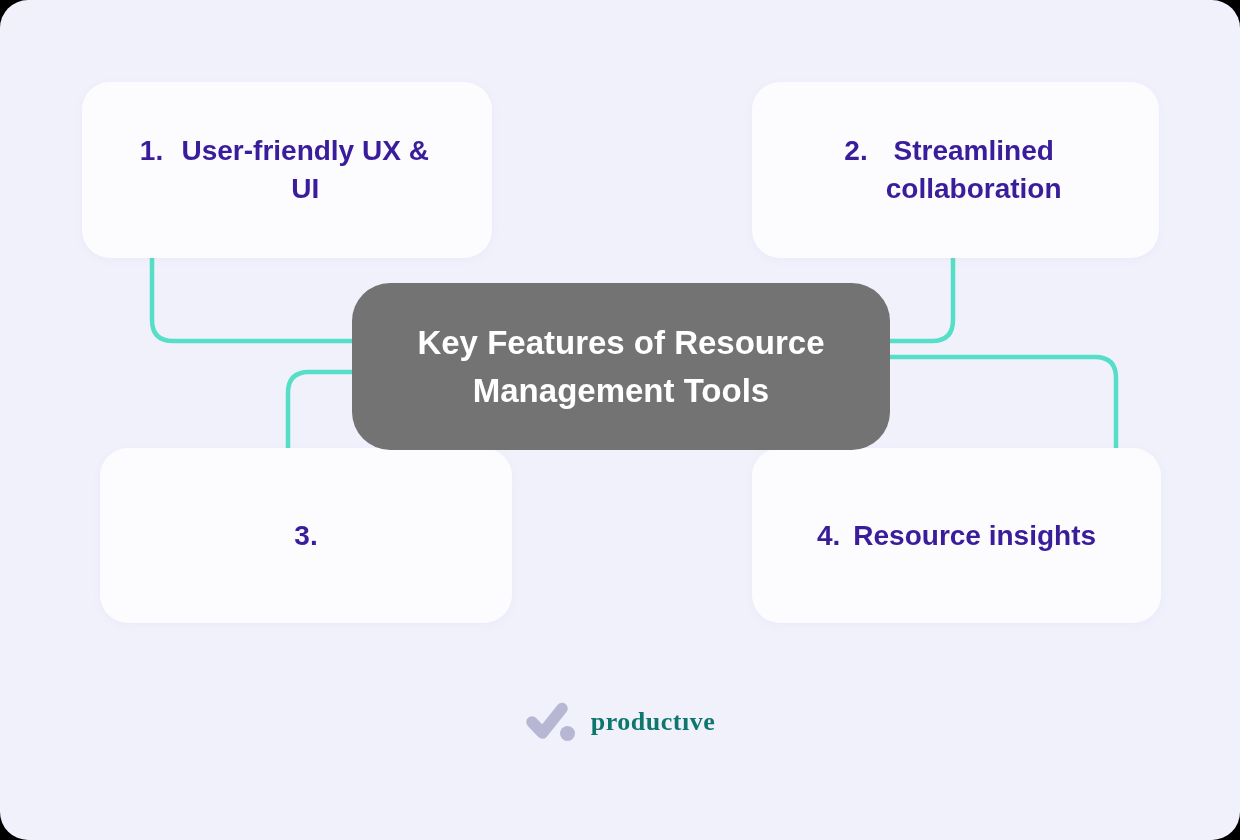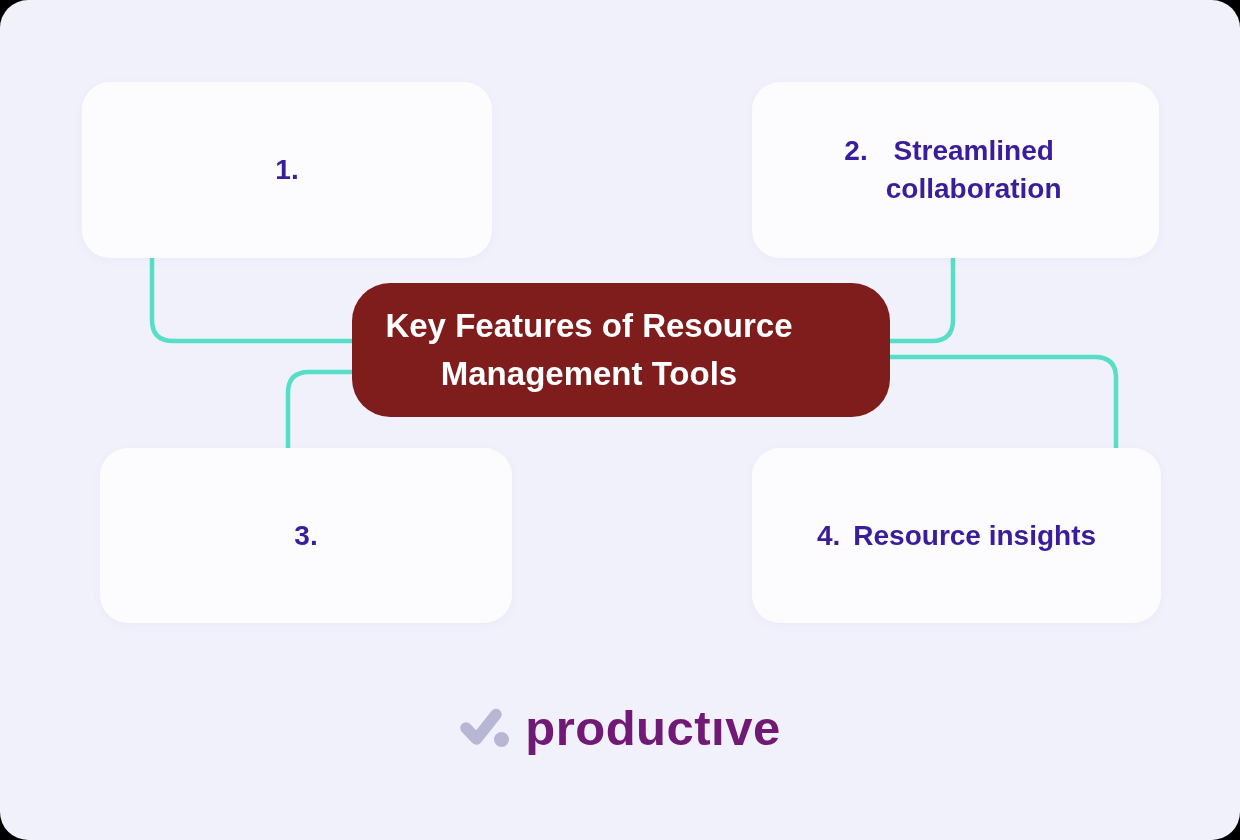--- a/index.html
+++ b/index.html
@@ -54,25 +54,26 @@
   #card-3 { left: 100px; top: 448px; width: 412px; height: 175px; }
   #card-4 { left: 752px; top: 448px; width: 409px; height: 175px; }
   #card-1 .label { max-width: 258px; }
   #card-2 .label { max-width: 186px; }
 
   .central-topic {
     position: absolute;
     left: 352px;
     top: 283px;
     width: 538px;
-    height: 134px;
-    background: #7f1d1d;
+    height: 167px;
+    background: #737373;
     border-radius: 38px;
     display: flex;
     align-items: center;
+    justify-content: center;
   }
   .central-topic .title {
     color: #FFFFFF;
     font-weight: 700;
     font-size: 33px;
     line-height: 48px;
     text-align: center;
     max-width: 474px;
   }
 
@@ -80,41 +81,43 @@
     position: absolute;
     left: 0;
     top: 700px;
     width: 1240px;
     display: flex;
     align-items: center;
     justify-content: center;
     gap: 14px;
   }
   .brand .wordmark {
-    color: #701a75;
+    color: #0f766e;
     font-weight: 700;
-    font-size: 49px;
+    font-size: 26px;
     letter-spacing: 0.5px;
+    font-family: Liberation Serif, serif;
   }
 </style>
 </head>
 <body>
 
 <div class="canvas">
 
   <svg class="connectors" viewBox="0 0 1240 840" xmlns="http://www.w3.org/2000/svg">
     <path d="M152 258 V320 Q152 341 173 341 H353" fill="none" stroke="#56DFC6" stroke-width="4.5"></path>
     <path d="M953 258 V320 Q953 341 932 341 H889" fill="none" stroke="#56DFC6" stroke-width="4.5"></path>
     <path d="M353 372 H309 Q288 372 288 393 V449" fill="none" stroke="#56DFC6" stroke-width="4.5"></path>
     <path d="M889 357 H1095 Q1116 357 1116 378 V449" fill="none" stroke="#56DFC6" stroke-width="4.5"></path>
   </svg>
 
   <div class="feature-card" id="card-1">
     <div class="row">
       <span class="num">1.</span>
+      <span class="label">User-friendly UX &amp; UI</span>
     </div>
   </div>
 
   <div class="feature-card" id="card-2">
     <div class="row">
       <span class="num">2.</span>
       <span class="label">Streamlined collaboration</span>
     </div>
   </div>
 

